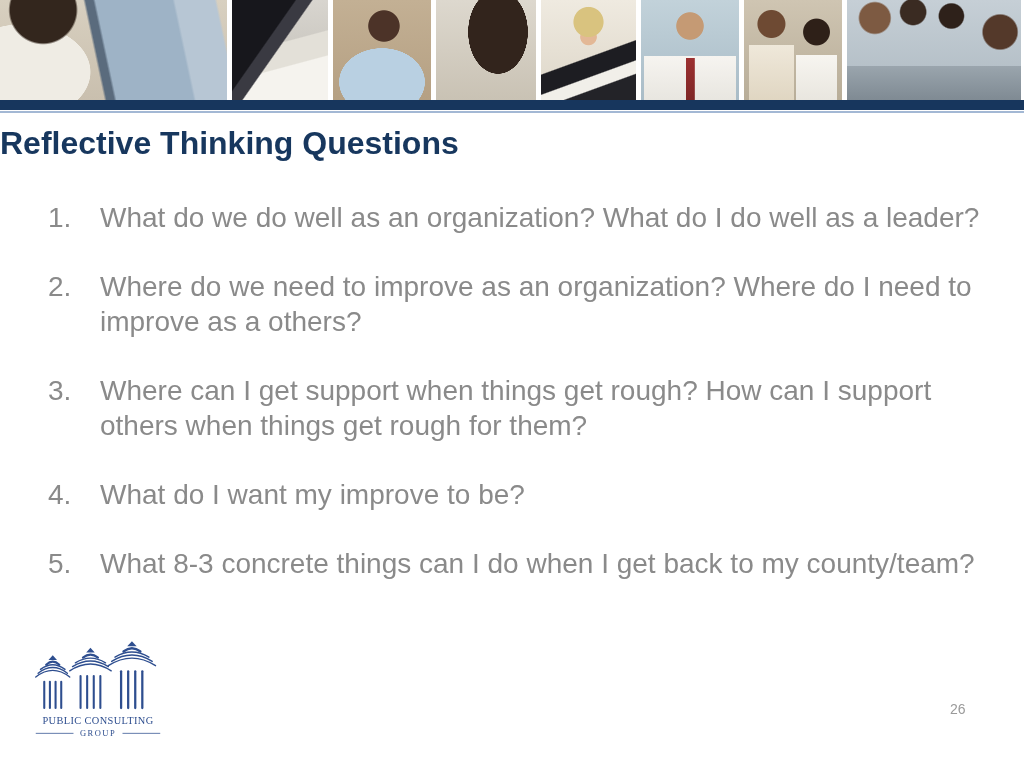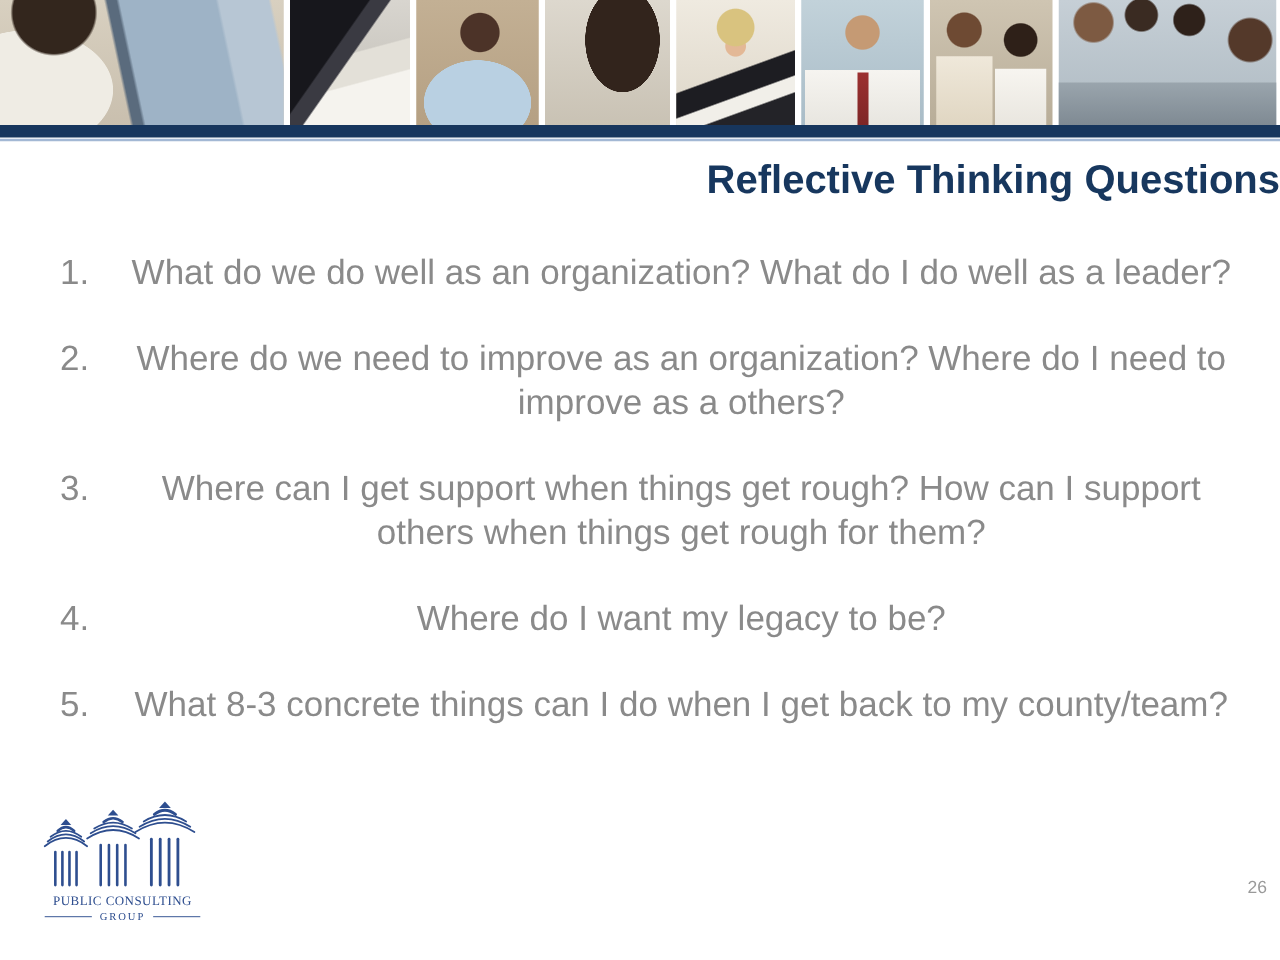--- a/index.html
+++ b/index.html
@@ -67,59 +67,59 @@
   }
   .divider-light {
     position: absolute; top: 111px; left: 0;
     width: 1024px; height: 2px; background: #a3b8d4;
   }
 
   
   .slide-title {
     position: absolute; top: 124px; left: 0;
     width: 1024px;
-    text-align: right;
+    text-align: left;
     font-size: 32px; line-height: 38px;
     color: #17375e;
     letter-spacing: 0px;
   }
 
   
   .question-list {
     position: absolute; top: 200px; left: 48px;
     width: 950px;
     list-style: none;
   }
   .question-item {
     display: flex;
     margin-bottom: 34px;
     color: #8a8a8a;
     font-size: 28px; line-height: 35px;
   }
   .q-num { flex: 0 0 52px; }
-  .q-text { width: 890px; text-align: center; }
+  .q-text { width: 890px; }
 
   
   .logo {
     position: absolute; left: 32px; top: 640px;
     width: 132px; height: 108px;
   }
   .logo-text1 {
     font-family: "Liberation Serif", serif;
     font-size: 11px; letter-spacing: 0.4px; fill: #2e4e8f;
   }
   .logo-text2 {
     font-family: "Liberation Serif", serif;
     font-size: 9px; letter-spacing: 1.6px; fill: #2e4e8f;
   }
 
   
   .page-number {
     position: absolute; left: 950px; top: 701px;
-    font-size: 14px; color: #9a9a9a; margin-left: 48px;
+    font-size: 14px; color: #9a9a9a;
   }
 </style>
 </head>
 <body>
 
 <div class="slide">
 
   <div class="photo-strip">
     <div class="photo p1" title="man-working-at-laptop"></div>
     <div class="photo p2" title="hands-signing-document"></div>
@@ -143,21 +143,21 @@
     <li class="question-item">
       <span class="q-num">2.</span>
       <span class="q-text">Where do we need to improve as an organization? Where do I need to improve as a others?</span>
     </li>
     <li class="question-item">
       <span class="q-num">3.</span>
       <span class="q-text">Where can I get support when things get rough? How can I support others when things get rough for them?</span>
     </li>
     <li class="question-item">
       <span class="q-num">4.</span>
-      <span class="q-text">Where do I want my legacy to be?</span>
+      <span class="q-text">What do I want my improve to be?</span>
     </li>
     <li class="question-item">
       <span class="q-num">5.</span>
       <span class="q-text">What 8-3 concrete things can I do when I get back to my county/team?</span>
     </li>
   </ol>
 
   <div class="logo">
     <svg viewBox="0 0 140 112" width="132" height="106">
 

